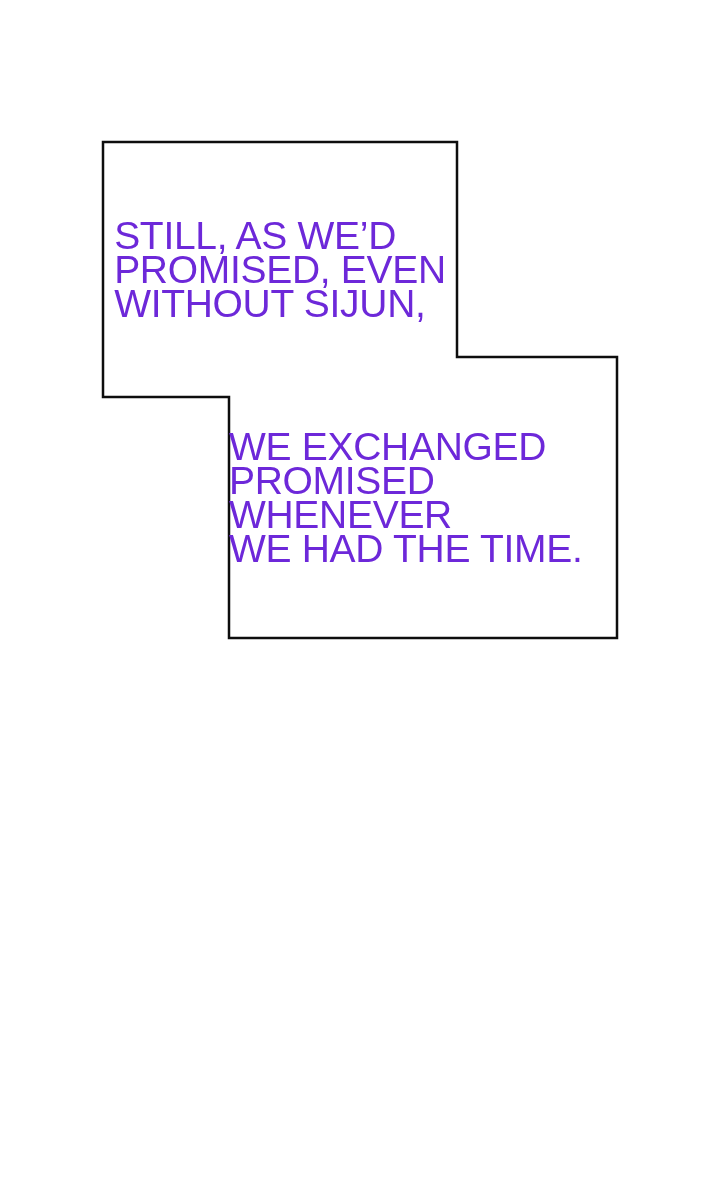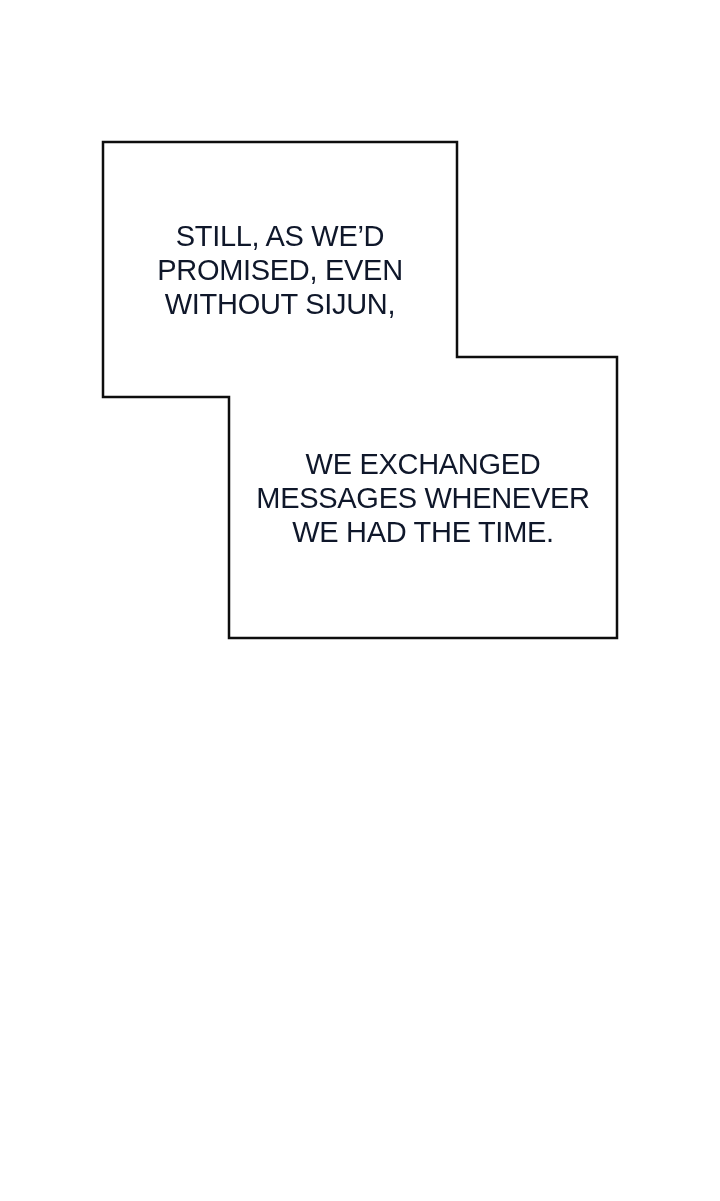--- a/index.html
+++ b/index.html
@@ -19,23 +19,22 @@
     position: absolute;
     left: 0;
     top: 0;
     display: block;
   }
   .caption {
     position: absolute;
     display: flex;
     align-items: center;
     justify-content: center;
-    text-align: center;
-    color: #0f172a;
-    font-size: 29px;
+    color: #6d28d9;
+    font-size: 39px;
     line-height: 34px;
     font-weight: 400;
     letter-spacing: -0.3px;
     white-space: pre-line;
   }
   .caption-upper {
     left: 103px;
     top: 142px;
     width: 354px;
     height: 255px;
@@ -57,17 +56,17 @@
   </svg>
 
   <div class="caption caption-upper">
     <span>STILL, AS WE’D
 PROMISED, EVEN
 WITHOUT SIJUN,</span>
   </div>
 
   <div class="caption caption-lower">
     <span>WE EXCHANGED
-MESSAGES WHENEVER
+PROMISED WHENEVER
 WE HAD THE TIME.</span>
   </div>
 
 </div>
 
 </body></html>

